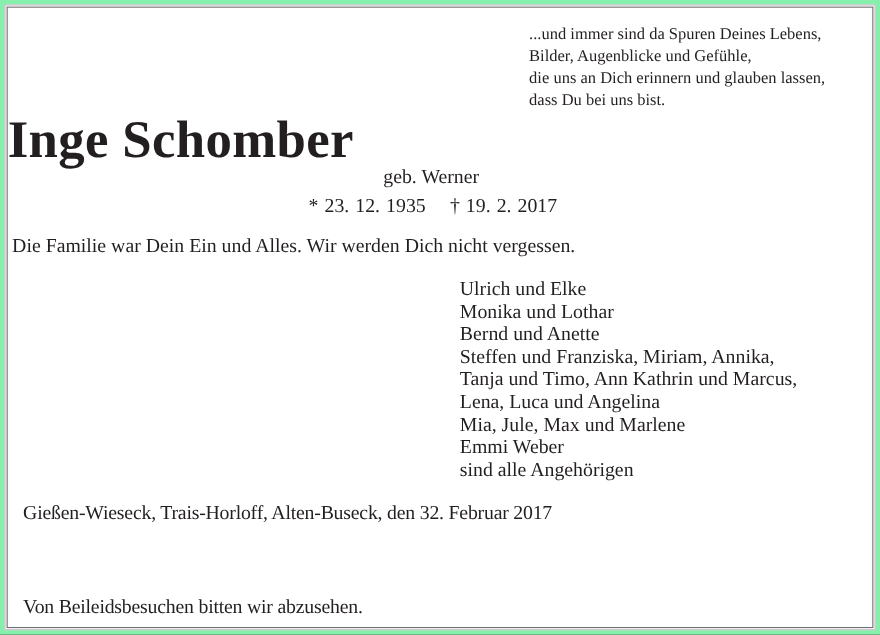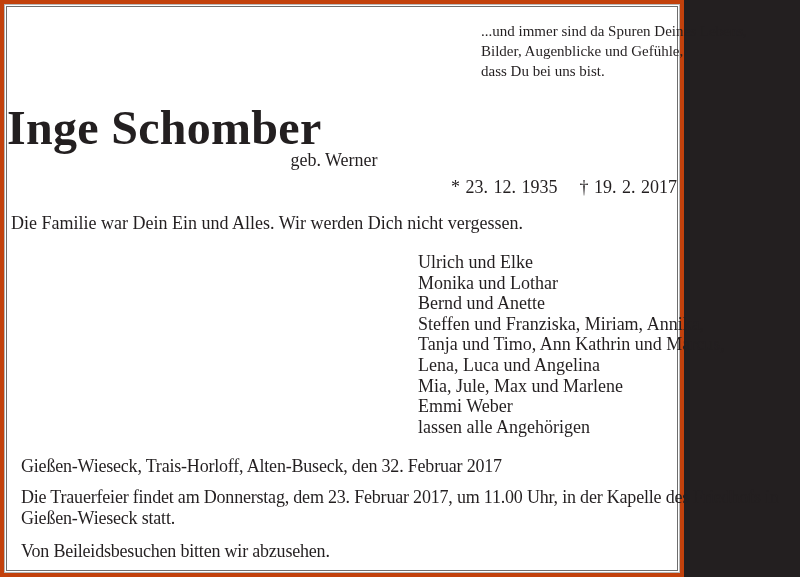--- a/index.html
+++ b/index.html
@@ -6,23 +6,23 @@
       margin: 0;
       padding: 0;
       width: 800px;
       height: 577px;
       overflow: hidden;
       background: #231f20;
     }
     .frame {
       position: absolute;
       left: 0; top: 0;
-      width: 684px; height: 577px;
+      width: 800px; height: 577px;
       box-sizing: border-box;
-      background: #c2410c;
+      background: #86efac;
       padding: 4px;
     }
     .frame-inner-line {
       width: 100%; height: 100%;
       box-sizing: border-box;
       background: #ffffff;
       border: 1px solid #b8b8b8;
       padding: 1px;
     }
     .paper {
@@ -55,23 +55,23 @@
     .maiden {
       position: absolute;
       left: 0; right: 16px;
       top: 142px;
       text-align: center;
       font-size: 18px;
       line-height: 22px;
     }
     .dates {
       position: absolute;
-      left: 0; right: 0;
+      left: 0; right: 13px;
       top: 168px;
-      text-align: right;
+      text-align: center;
       font-size: 18px;
       line-height: 24px;
       word-spacing: 1px;
     }
     .dates .gap { display: inline-block; width: 22px; }
     .family-line {
       position: absolute;
       left: 0; right: 0;
       top: 204px;
       text-align: left;
@@ -119,20 +119,21 @@
 </head>
 <body>
 
 <div class="frame">
   <div class="frame-inner-line">
     <div class="paper">
 
       <div class="motto">
         <div>...und immer sind da Spuren Deines Lebens,</div>
         <div>Bilder, Augenblicke und Gefühle,</div>
+        <div>die uns an Dich erinnern und glauben lassen,</div>
         <div>dass Du bei uns bist.</div>
       </div>
 
       <div class="name">Inge Schomber</div>
       <div class="maiden">geb. Werner</div>
 
       <div class="dates">
         <span>* 23. 12. 1935</span><span class="gap"></span><span>† 19. 2. 2017</span>
       </div>
 
@@ -140,22 +141,21 @@
 
       <div class="mourners">
         <div>Ulrich und Elke</div>
         <div>Monika und Lothar</div>
         <div>Bernd und Anette</div>
         <div>Steffen und Franziska, Miriam, Annika,</div>
         <div>Tanja und Timo, Ann Kathrin und Marcus,</div>
         <div>Lena, Luca und Angelina</div>
         <div>Mia, Jule, Max und Marlene</div>
         <div>Emmi Weber</div>
-        <div>lassen alle Angehörigen</div>
+        <div>sind alle Angehörigen</div>
       </div>
 
       <div class="place-date">Gießen-Wieseck, Trais-Horloff, Alten-Buseck, den 32. Februar 2017</div>
-      <div class="ceremony">Die Trauerfeier findet am Donnerstag, dem 23. Februar 2017, um 11.00 Uhr, in der Kapelle des Friedhofs in Gießen-Wieseck statt.</div>
       <div class="condolence">Von Beileidsbesuchen bitten wir abzusehen.</div>
 
     </div>
   </div>
 </div>
 
 </body></html>

